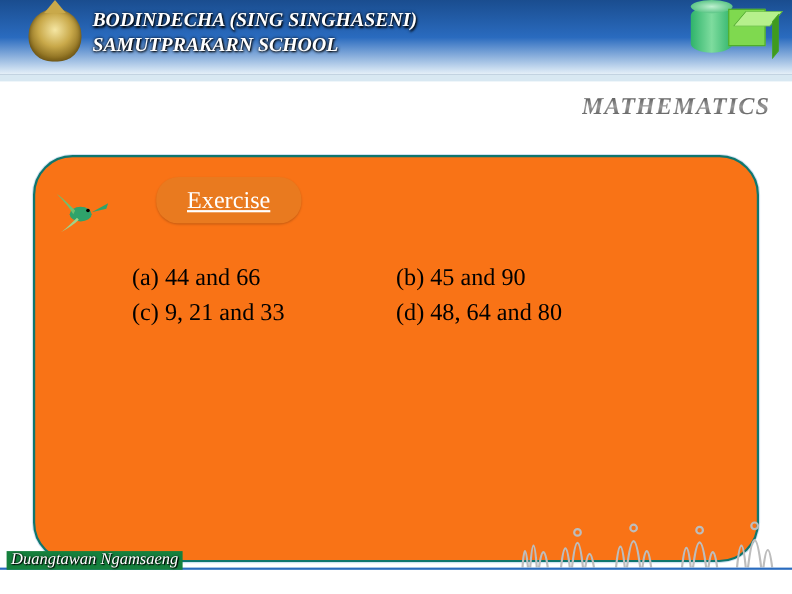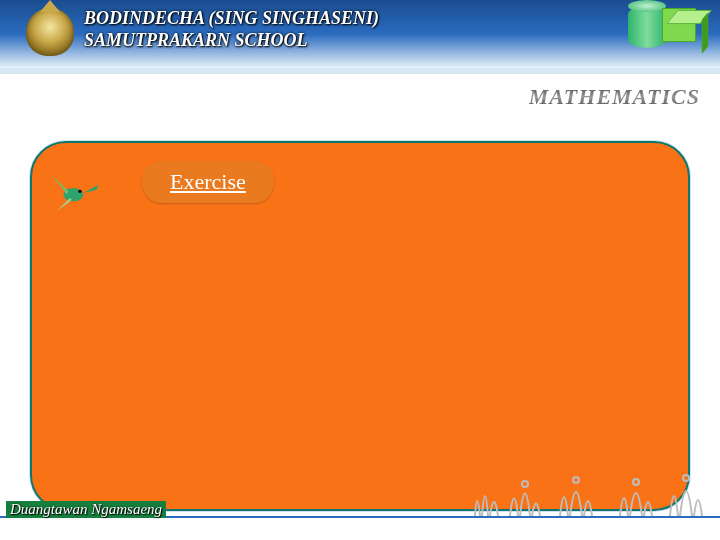--- a/index.html
+++ b/index.html
@@ -226,20 +226,26 @@
     <ellipse cx="28" cy="26" rx="12" ry="8" fill="#2fa36b"></ellipse>
     <path d="M40 24 L58 14 L56 20 Z" fill="#2fa36b"></path>
     <path d="M22 22 Q6 6 2 4 Q14 16 20 26 Z" fill="#6fbf6f"></path>
     <path d="M24 30 Q10 44 6 46 Q20 38 26 32 Z" fill="#9fd48a"></path>
     <circle cx="36" cy="22" r="2" fill="#000"></circle>
   </svg>
 
   <div class="exercise-badge">Exercise</div>
 
   <div class="body-text">
+    <div class="options">
+      <span>(a)  44  and  66</span>
+      <span>(b)  45 and 90</span>
+      <span>(c)  9, 21 and 33</span>
+      <span>(d)  48, 64 and 80</span>
+    </div>
   </div>
 </div>
 
 <svg class="grass" viewBox="0 0 240 50">
   <g fill="none" stroke="#bdbdbd" stroke-width="2">
     <path d="M5 50 Q7 20 10 50 M12 50 Q15 10 18 50 M20 50 Q24 22 28 50"></path>
     <path d="M40 50 Q44 15 48 50 M50 50 Q55 5 60 50 M62 50 Q66 25 70 50"></path>
     <path d="M90 50 Q94 12 98 50 M100 50 Q106 2 112 50 M114 50 Q118 20 122 50"></path>
     <path d="M150 50 Q154 14 158 50 M160 50 Q166 4 172 50 M174 50 Q178 22 182 50"></path>
     <path d="M200 50 Q204 10 208 50 M210 50 Q216 0 222 50 M224 50 Q228 18 232 50"></path>

